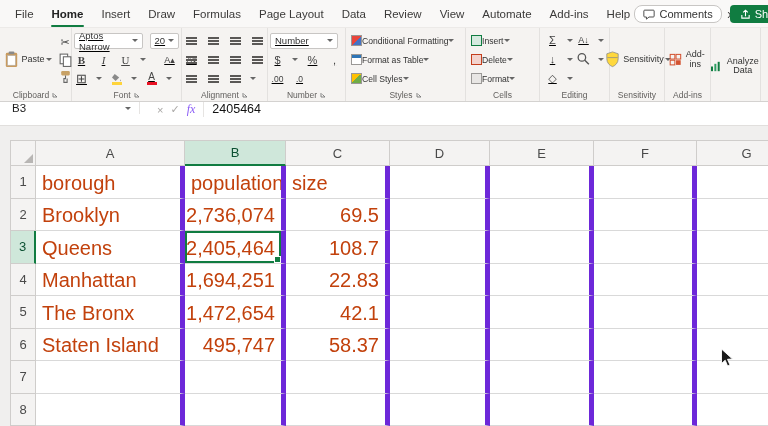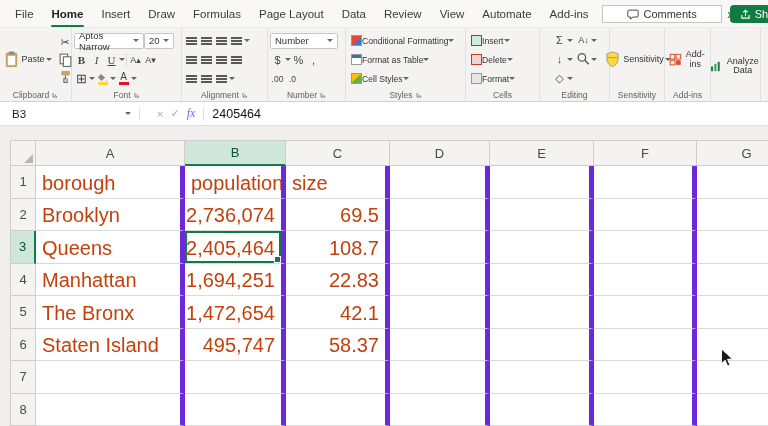--- a/index.html
+++ b/index.html
@@ -12,32 +12,32 @@
     padding-left:6px; position:relative; border-bottom:1px solid #eceae8; }
   .tabs { display:flex; align-items:stretch; }
   .tab { font-size:11.5px; color:#3b3a39; padding:0 9px; display:flex; align-items:center;
     position:relative; white-space:nowrap; }
   .tab.active { font-weight:bold; color:#222; }
   .tab.active::after { content:''; position:absolute; left:8px; right:8px; bottom:0;
     height:2.5px; background:#107c41; border-radius:2px; }
   .menubar-right { position:absolute; right:-26px; top:0; height:28px; display:flex;
     align-items:center; gap:8px; }
   .comments-btn { display:flex; align-items:center; gap:4px; border:1px solid #c8c6c4;
-    background:#fff; border-radius:0; padding:2px 24px; font-size:11px; color:#333; }
+    background:#fff; border-radius:8px; padding:2px 8px; font-size:11px; color:#333; }
   .share-btn { display:flex; align-items:center; gap:4px; background:#107c41; color:#fff;
     border-radius:4px; padding:3px 10px; font-size:11px; }
 
   
   .ribbon { height:74px; background:#f5f3f1; border-bottom:1px solid #d4d2d0;
     display:flex; align-items:stretch; overflow:hidden; }
   .group { display:flex; flex-direction:column; border-right:1px solid #e3e1df;
     padding:3px 2px 0; flex:none; position:relative; }
   .g-body { flex:1; display:flex; gap:3px; justify-content:center; }
   .g-col { display:flex; flex-direction:column; gap:1px; }
-  .g-row { display:flex; align-items:center; gap:0; height:18px; }
+  .g-row { display:flex; align-items:center; gap:7px; height:18px;text-decoration:underline; }
   .g-label { height:13px; display:flex; align-items:center; justify-content:center; gap:3px;
     font-size:8.5px; color:#605e5c; }
   .launcher { width:6px; height:6px; flex:none; }
   .bigbtn { display:flex; flex-direction:row; align-items:center; justify-content:center;
     gap:1px; padding:1px 3px; border-radius:2px; }
   .bb-label { font-size:9px; color:#333; text-align:center; line-height:1.05; }
   .ic20 { width:19px; height:19px; }
   .sicon { min-width:15px; height:16px; display:inline-flex; align-items:center;
     justify-content:center; font-size:11px; color:#444; }
   .sicon.svg { width:14px; }
@@ -54,21 +54,21 @@
   .glyph-i { font-family:"Liberation Serif", serif; font-style:italic; }
   .glyph-u { font-family:"Liberation Serif", serif; text-decoration:underline; }
   .colorbtn { position:relative; flex-direction:column; gap:0; font-size:10px; }
   .colorbar { width:10px; height:3px; display:block; }
   .mini-ic { width:11px; height:11px; flex:none; border:1px solid #9a9896; }
   .styles-row { height:18px; display:flex; align-items:center; padding-left:3px; }
   .styles-label { font-size:8.6px; color:#333; white-space:nowrap; }
 
   
   .formulabar { height:24px; background:#fff; border-bottom:1px solid #e1dfdd;
-    display:flex; align-items:center; }
+    display:flex; align-items:flex-start; }
   .namebox { width:140px; display:flex; align-items:center; justify-content:space-between;
     padding:0 8px 0 12px; font-size:11.5px; color:#222; border-right:1px solid #e6e4e2; }
   .vdots { width:5px; border-left:2px dotted #c5c3c1; margin:5px 2px; }
   .fx-btns { display:flex; align-items:center; gap:7px; padding:0 8px; border-right:1px solid #e6e4e2; }
   .fx-cancel, .fx-enter { font-size:11px; color:#a9a7a5; }
   .fx-label { font-family:"Liberation Serif", serif; font-style:italic; font-size:12px; color:#8b5cf6; }
   .formula-text { flex:1; display:flex; align-items:center; padding-left:8px;
     font-size:12.5px; color:#111; }
 
   

